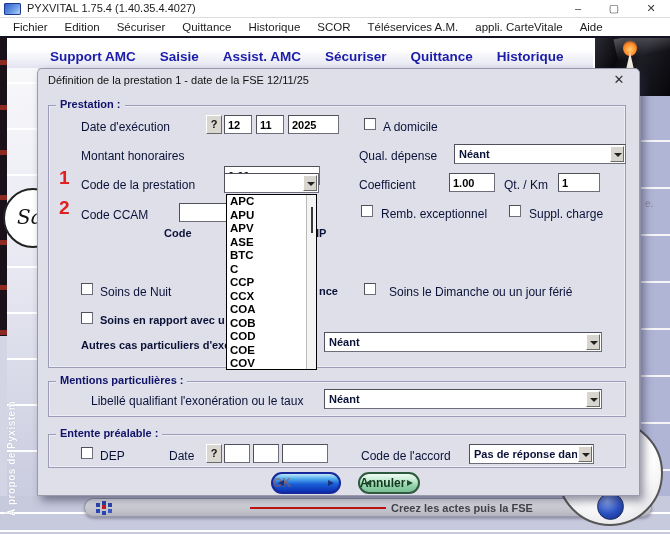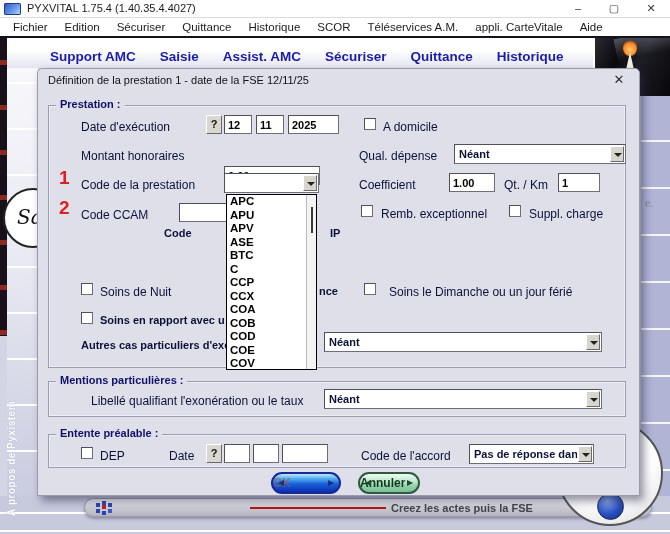--- a/index.html
+++ b/index.html
@@ -204,21 +204,21 @@
 
     <div class="marker" style="left:21px; top:128px;">2</div>
     <div class="lbl" style="left:43px; top:139px;">Code CCAM</div>
     <input class="inp" style="left: 141px; top: 134px; width: 76px;" value="">
     <div class="cb" style="left:323px; top:136px;"></div>
     <div class="lbl" style="left:343px; top:138px;">Remb. exceptionnel</div>
     <div class="cb" style="left:471px; top:136px;"></div>
     <div class="lbl" style="left:491px; top:138px;">Suppl. charge</div>
 
     <div class="frag" style="left:126px; top:158px;">Code</div>
-    <div class="frag" style="left:278px; top:158px;padding-left:14px;">IP</div>
+    <div class="frag" style="left:278px; top:158px;">IP</div>
 
     <div class="cb" style="left:43px; top:214px;"></div>
     <div class="lbl" style="left:62px; top:216px;">Soins de Nuit</div>
     <div class="frag" style="left:281px; top:216px;">nce</div>
     <div class="cb" style="left:326px; top:214px;"></div>
     <div class="lbl" style="left:351px; top:216px;">Soins le Dimanche ou un jour férié</div>
 
     <div class="cb" style="left:43px; top:243px;"></div>
     <div class="frag" style="left:62px; top:245px; width:127px;">Soins en rapport avec u</div>
 

